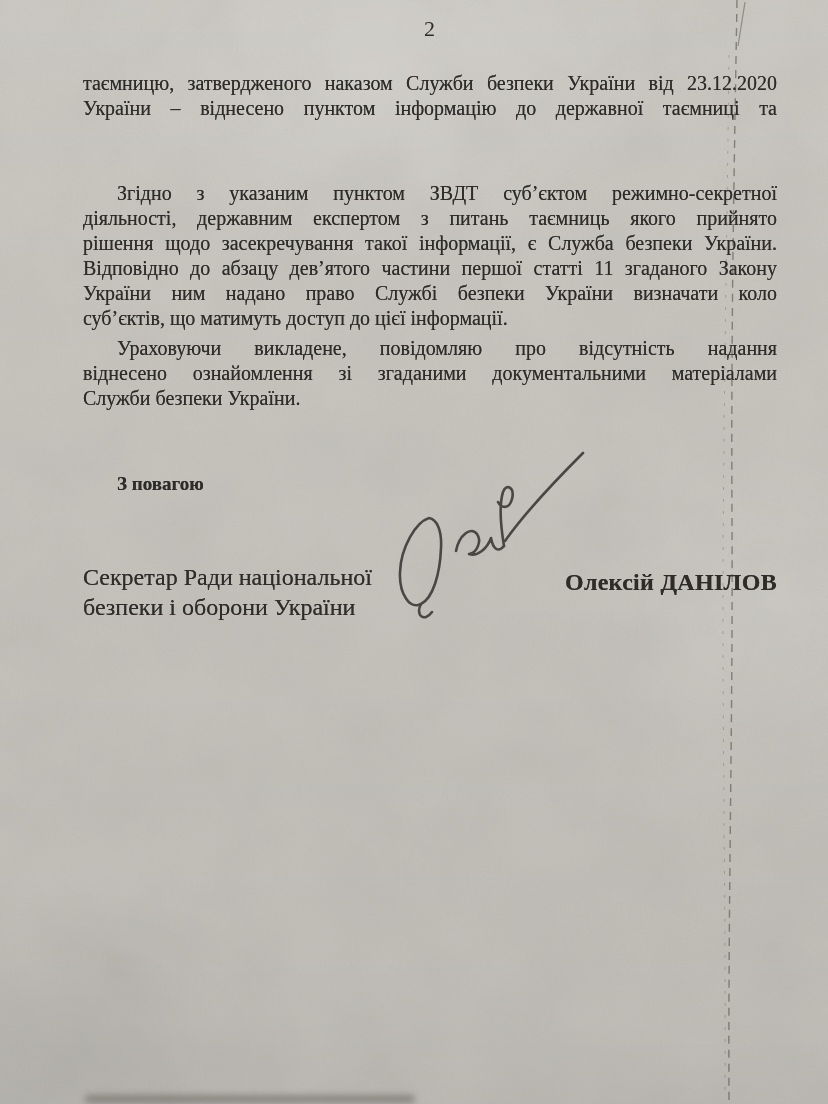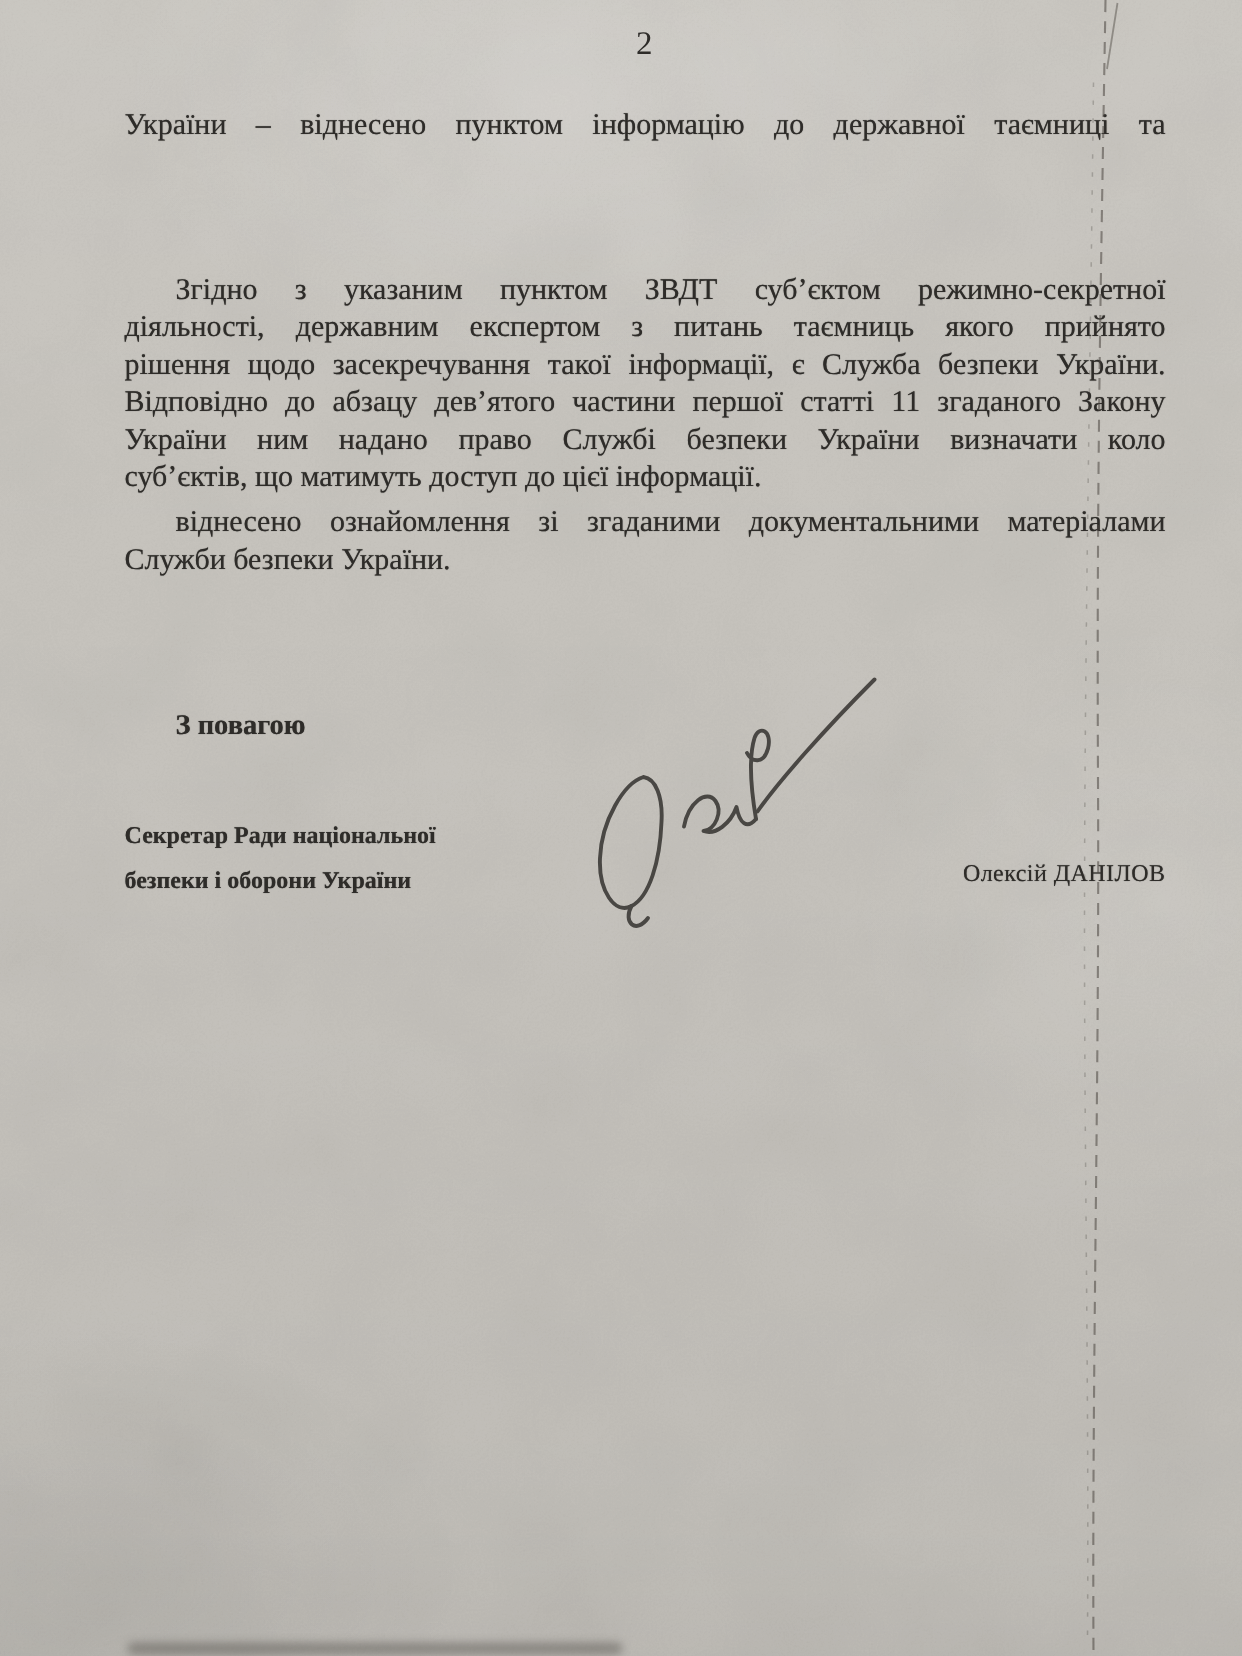--- a/index.html
+++ b/index.html
@@ -34,27 +34,27 @@
     text-shadow:0 0 0.6px rgba(46,44,41,0.75);
     white-space:normal;overflow:visible;
   }
   .just{text-align:justify;text-align-last:justify;}
   .closing{
     position:absolute;left:83px;top:471px;width:694px;
     text-indent:34px;font-weight:bold;font-size:19px;line-height:25px;
     text-shadow:0 0 0.6px rgba(46,44,41,0.75);
   }
   .signer-title{
-    position:absolute;left:83px;top:543px;width:360px;
-    font-weight:bold;font-size:16px;line-height:30px;
+    position:absolute;left:83px;top:562px;width:360px;
+    font-weight:normal;font-size:24px;line-height:30px;
     text-shadow:0 0 0.6px rgba(46,44,41,0.75);
   }
   .signer-name{
     position:absolute;left:83px;top:570px;width:694px;
-    text-align:right;font-weight:normal;font-size:16px;line-height:25px;letter-spacing:0.3px;
+    text-align:right;font-weight:bold;font-size:24px;line-height:25px;letter-spacing:0.3px;
     text-shadow:0 0 0.6px rgba(46,44,41,0.75);
   }
   .signature{position:absolute;left:380px;top:435px;width:215px;height:190px;}
   .smudge{
     position:absolute;left:85px;top:1095px;width:330px;height:8px;
     background:rgba(62,60,56,0.38);filter:blur(3px);border-radius:4px;
   }
 </style>
 </head>
 <body>
@@ -71,31 +71,33 @@
         <feColorMatrix type="saturate" values="0"></feColorMatrix>
       </filter>
     <rect width="828" height="1104" filter="url(#cloud)" opacity="0.10"></rect>
     <rect width="828" height="1104" filter="url(#grain)" opacity="0.07"></rect>
   </svg>
 
   <div class="page-number">2</div>
 
   <div class="body-text">
       <div class="para">
+        <div class="line just">таємницю, затвердженого наказом Служби безпеки України від 23.12.2020</div>
         <div class="line just">України – віднесено пунктом інформацію до державної таємниці та</div>
       </div>
       <div class="para">
         <div class="line just">Згідно з указаним пунктом ЗВДТ суб’єктом режимно-секретної</div>
         <div class="line just">діяльності, державним експертом з питань таємниць якого прийнято</div>
         <div class="line just">рішення щодо засекречування такої інформації, є Служба безпеки України.</div>
         <div class="line just">Відповідно до абзацу дев’ятого частини першої статті 11 згаданого Закону</div>
         <div class="line just">України ним надано право Службі безпеки України визначати коло</div>
         <div class="line">суб’єктів, що матимуть доступ до цієї інформації.</div>
       </div>
       <div class="para">
+        <div class="line just">Ураховуючи викладене, повідомляю про відсутність надання</div>
         <div class="line just">віднесено ознайомлення зі згаданими документальними матеріалами</div>
         <div class="line">Служби безпеки України.</div>
       </div>
     </div>
 
   <div class="closing">З повагою</div>
 
   <div class="signer-title">
     <div class="line-a">Секретар Ради національної</div>
     <div class="line-b">безпеки і оборони України</div>

